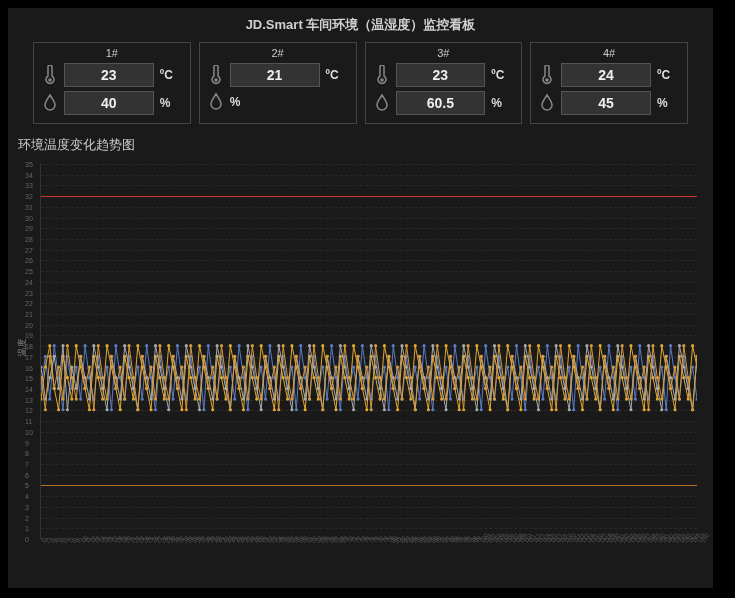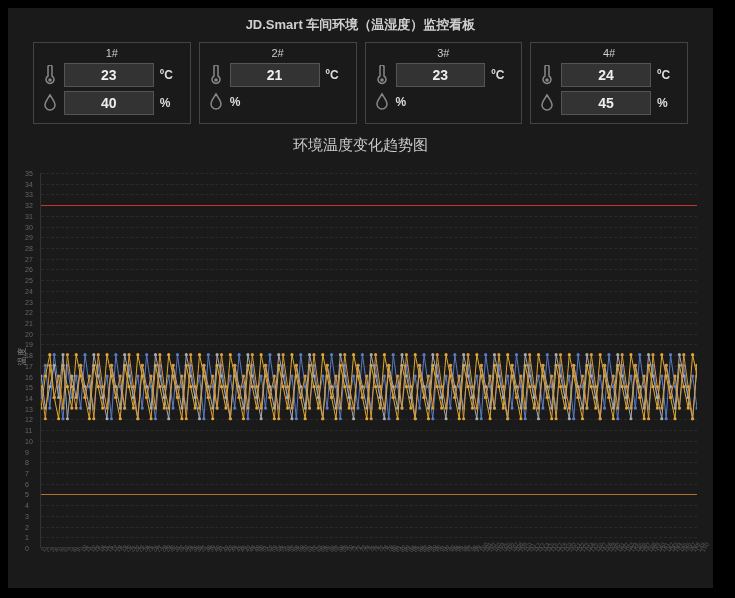--- a/index.html
+++ b/index.html
@@ -8,21 +8,21 @@
   .title{color:#d0d0d0;font-weight:bold;font-size:13px;text-align:center;padding:8px 0}
   .cards{display:flex;gap:8px;padding:0 25px 8px}
   .card{border:1px solid #444;flex:1;padding:4px 8px 8px}
   .card-h{color:#ccc;font-size:11px;text-align:center;margin-bottom:4px}
   .row{display:flex;align-items:center;gap:6px;margin-top:4px}
   .ico{width:16px;height:22px;display:flex;align-items:center;justify-content:center}
   .ico svg{width:14px;height:20px;fill:none;stroke:#888;stroke-width:1.5}
   .val{background:#333;border:1px solid #555;color:#eee;font-weight:bold;font-size:14px;flex:1;text-align:center;padding:3px 0}
   .unit{color:#ddd;font-weight:bold;font-size:12px;width:22px;text-align:left}
   .chart-wrap{padding:4px 10px 0}
-  .chart-title{color:#ccc;font-size:15px;text-align:center;margin-bottom:18px}
+  .chart-title{color:#ccc;font-size:13px;text-align:left;margin-bottom:10px}
   .chart{position:relative;height:375px;border-left:1px solid #333;border-bottom:1px solid #333;margin-left:22px;margin-right:6px}
   .ylab{position:absolute;left:-28px;top:50%;transform:rotate(-90deg) translateX(10px);color:#888;font-size:9px}
   .yticks div{position:absolute;left:-16px;color:#666;font-size:7px;transform:translateY(-50%)}
   .grid div{position:absolute;left:0;right:0;border-top:1px dashed #2a2a2a}
   .hl{position:absolute;left:0;right:0;height:1px}
   .hl.red{background:#c83232}
   .hl.org{background:#b87028}
   svg.plot{position:absolute;inset:0;width:100%;height:100%}
   .xticks{position:relative;height:30px;margin-left:22px;margin-right:6px}
   .xticks span{position:absolute;top:2px;color:#555;font-size:6px;transform:rotate(-60deg);transform-origin:top left;white-space:nowrap}
@@ -90,20 +90,21 @@
           </span>
         <span class="val">23</span>
         <span class="unit">ºC</span>
       </div>
       <div class="row">
         <span class="ico">
             <svg viewBox="0 0 14 20">
               <path d="M7 2c3 5 5 7 5 10a5 5 0 1 1-10 0c0-3 2-5 5-10z"></path>
             </svg>
           </span>
+        <span class="val">60.5</span>
         <span class="unit">%</span>
       </div>
     </div>
 
     <div class="card">
       <div class="card-h">4#</div>
       <div class="row">
         <span class="ico">
             <svg viewBox="0 0 14 20">
               <path d="M5 2a2 2 0 0 1 4 0v9a4 4 0 1 1-4 0V2z"></path>

